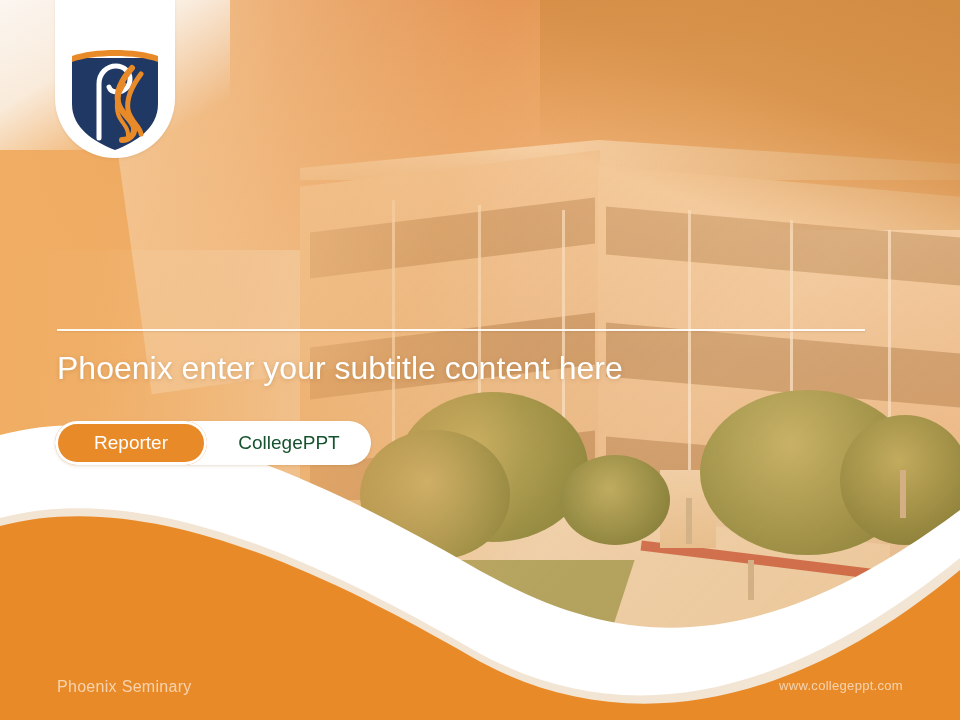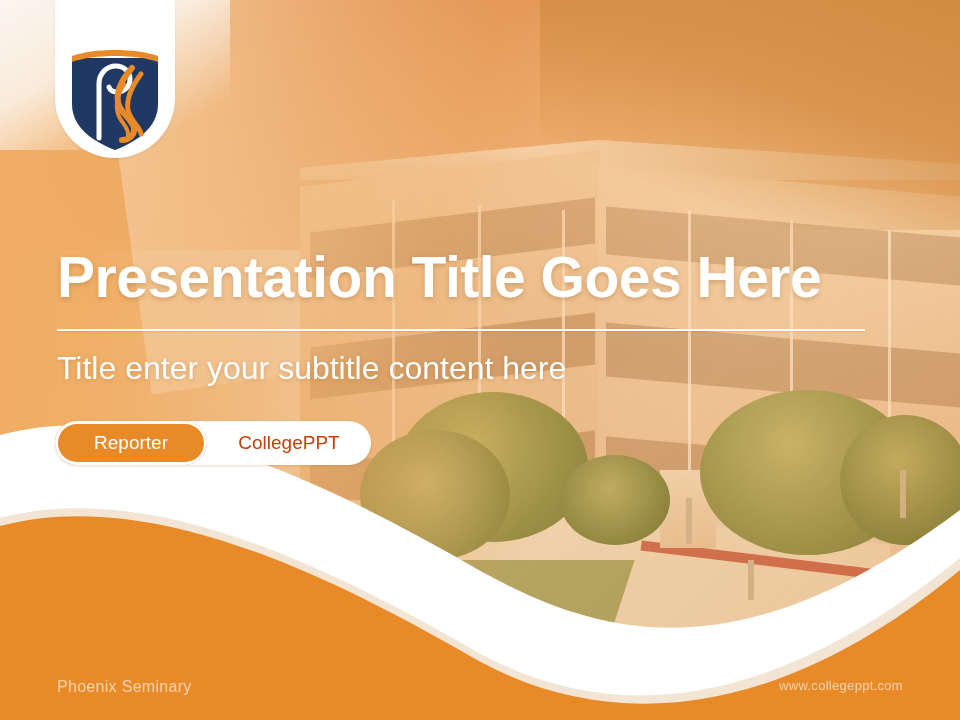--- a/index.html
+++ b/index.html
@@ -159,21 +159,21 @@
     display:flex;align-items:center;justify-content:center;
     min-width:120px;padding:0 16px;
     background:#e98a28;
     border-radius:22px;
     color:#ffffff;font-size:19px;
     box-shadow:0 0 0 3px #ffffff inset;
   }
   .badge-right{
     display:flex;align-items:center;justify-content:center;
     min-width:128px;padding:0 18px;
-    color:#c2410c;font-size:19px;
+    color:#14532d;font-size:19px;
   }
 
   
   .footer-left{
     position:absolute;left:57px;top:678px;
     font-size:16px;color:rgba(255,255,255,.62);
     letter-spacing:.3px;
   }
   .footer-right{
     position:absolute;right:57px;top:678px;
@@ -241,23 +241,22 @@
   <div class="logo-plate"></div>
   <svg class="logo-mark" viewBox="0 0 98 104">
     <path d="M6,10 L92,10 L92,56 C92,80 70,94 49,102 C28,94 6,80 6,56 Z" fill="#1F3864"></path>
     <path d="M6,14 C28,6 70,6 92,14 L92,8 C70,0 28,0 6,8 Z" fill="#E98A28"></path>
     <path d="M33,90 L33,36 C33,25 41,18 50,18 C58,18 64,24 64,31 C64,39 58,44 51,44 C47,44 44,42 43,39" fill="none" stroke="#FFFFFF" stroke-width="5" stroke-linecap="round"></path>
     <path d="M66,20 C57,30 50,42 52,54 C54,66 66,70 68,80 C69,87 63,92 56,92" fill="none" stroke="#E98A28" stroke-width="6" stroke-linecap="round"></path>
     <path d="M75,26 C66,38 60,50 62,62 C64,73 74,78 75,86" fill="none" stroke="#E98A28" stroke-width="5" stroke-linecap="round"></path>
     <path d="M58,36 C52,46 49,56 52,66 C55,75 63,79 62,88" fill="none" stroke="#E98A28" stroke-width="4" stroke-linecap="round"></path>
   </svg>
 
-  <div class="title">Presentation Title Goes Here</div>
   <div class="rule"></div>
-  <div class="subtitle">Title enter your subtitle content here</div>
+  <div class="subtitle">Phoenix enter your subtitle content here</div>
 
   <div class="badge">
     <div class="badge-left">Reporter</div>
     <div class="badge-right">CollegePPT</div>
   </div>
 
   <div class="footer-left">Phoenix Seminary</div>
   <div class="footer-right">www.collegeppt.com</div>
 
 </div>

